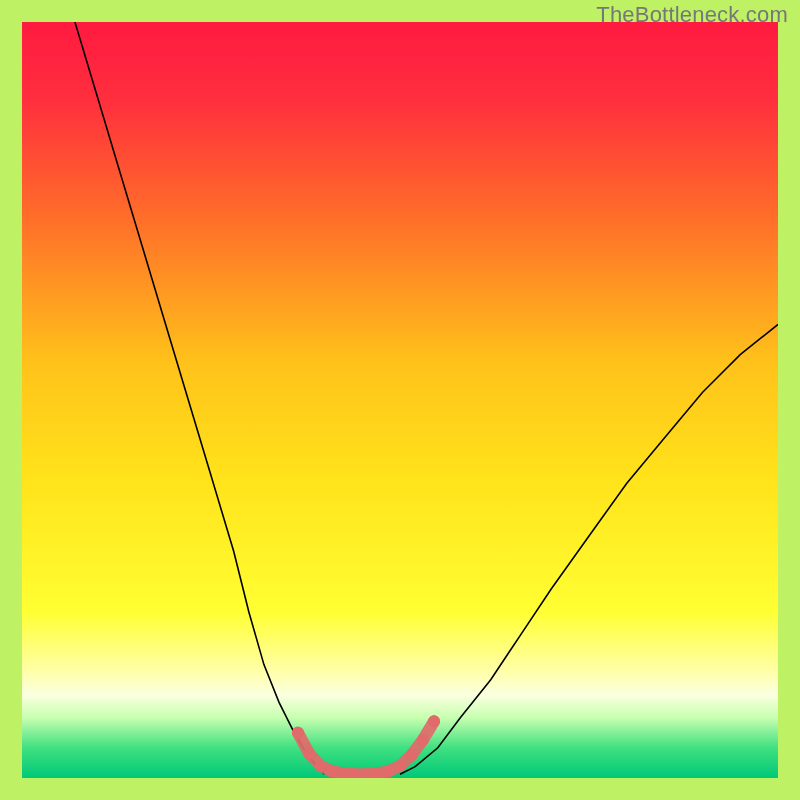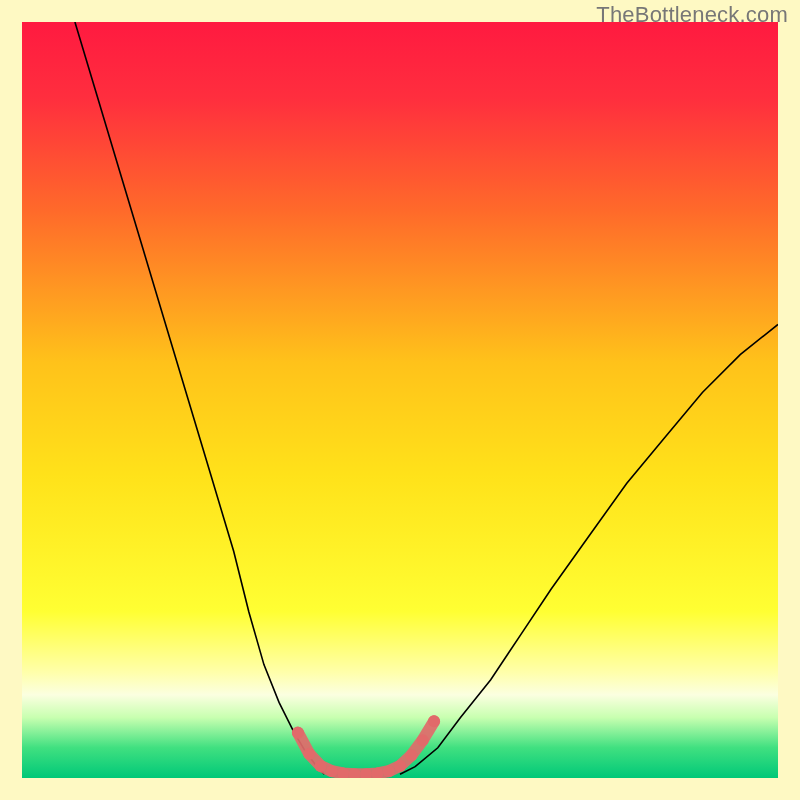--- a/index.html
+++ b/index.html
@@ -10,21 +10,21 @@
     height: 800px;
     overflow: hidden;
     position: relative;
   }
   .frame {
     position: absolute;
     left: 0;
     top: 0;
     width: 800px;
     height: 800px;
-    background: #fef9c3;
+    background: #bef264;
   }
   .plot {
     position: absolute;
     left: 22px;
     top: 22px;
     width: 756px;
     height: 756px;
     overflow: hidden;
   }
   .watermark {

